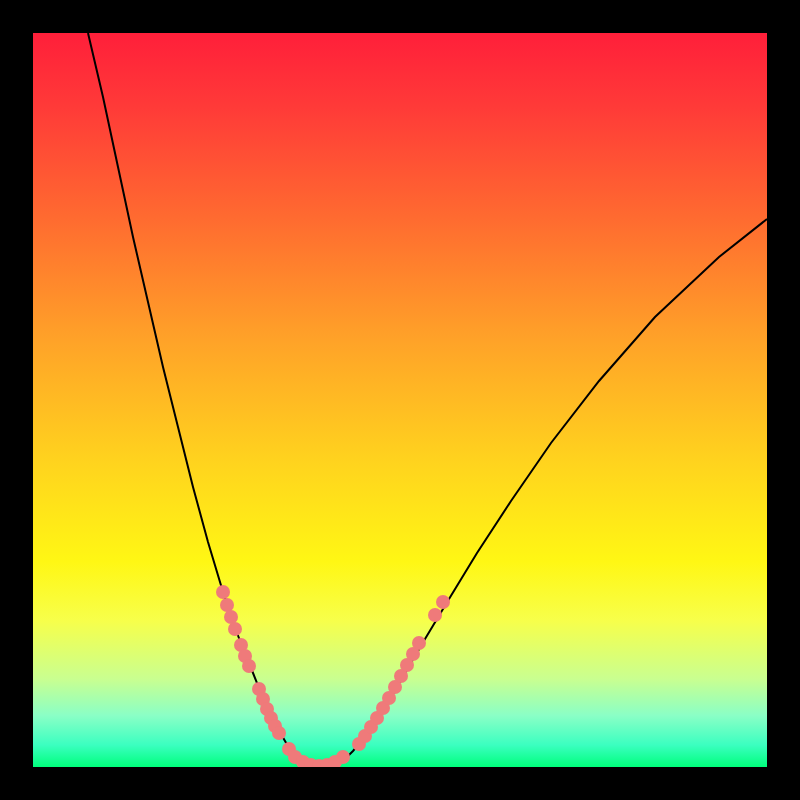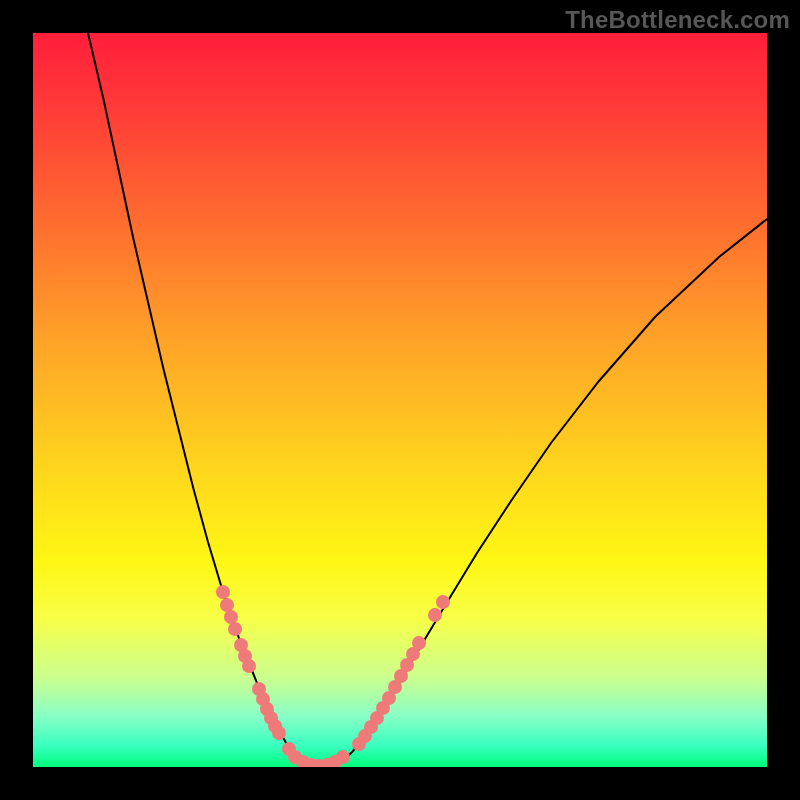--- a/index.html
+++ b/index.html
@@ -65,21 +65,20 @@
   }
   .dot {
     fill: #ef7a7a;
     stroke: none;
   }
 </style>
 </head>
 <body>
 
 <div class="frame">
-  <div class="watermark">TheBottleneck.com</div>
 
   <div class="plot">
     <div class="gradient"></div>
 
     <svg class="curve" viewBox="0 0 734 734" preserveAspectRatio="none">
       <path id="curve-path" class="curve-path" d="M55 0 L70 64 L85 134 L100 204 L115 269 L130 334 L145 394 L160 454 L175 509 L190 559 L200 589 L210 616 L220 640 L228 660 L236 678 L244 694 L252 708 L258 718 L264 726 L264 726 L272 730 L280 732 L288 733 L296 732 L304 730 L312 726 L312 726 L320 718 L330 706 L342 690 L356 668 L372 640 L392 606 L416 566 L444 520 L478 468 L518 410 L566 348 L622 284 L686 224 L734 186"></path>
       <g id="dots-group">
           <circle cx="190" cy="559" r="7" class="dot"></circle>
           <circle cx="194" cy="572" r="7" class="dot"></circle>
           <circle cx="198" cy="584" r="7" class="dot"></circle>

